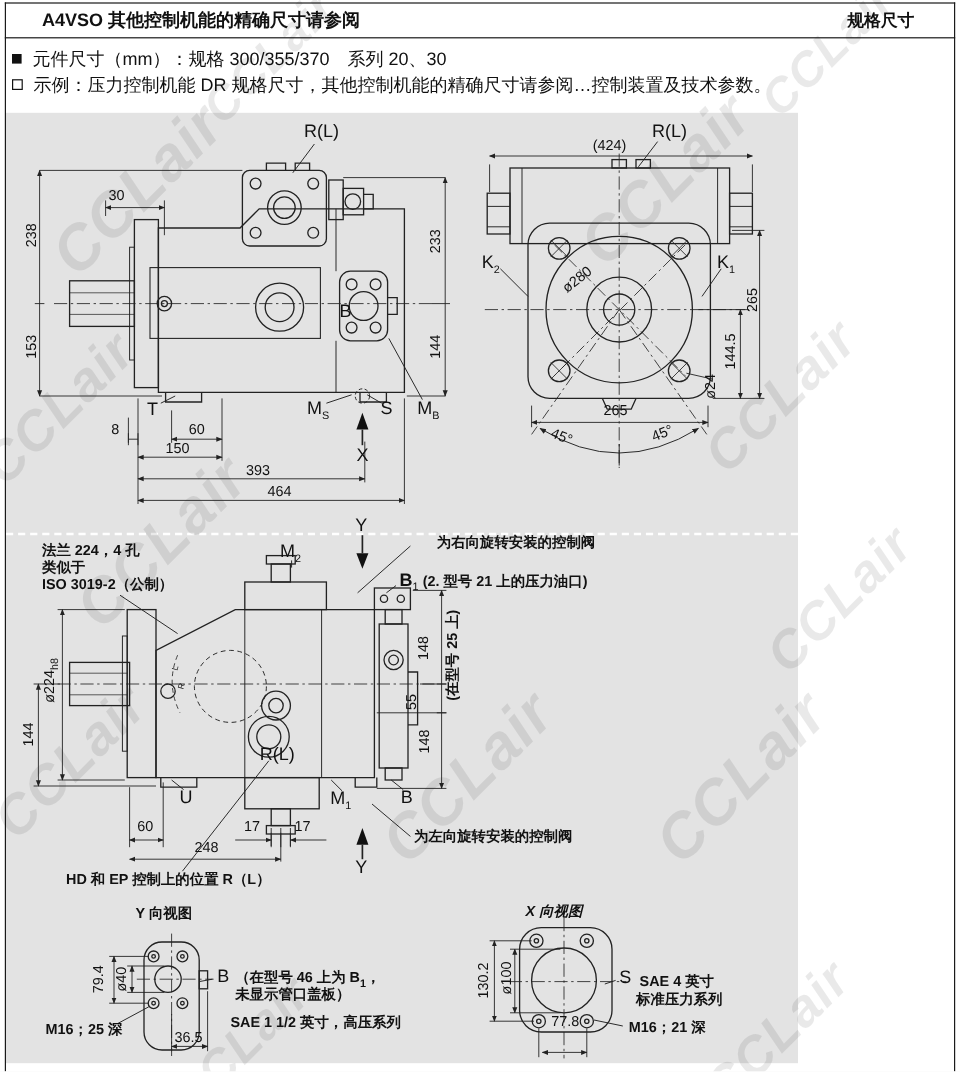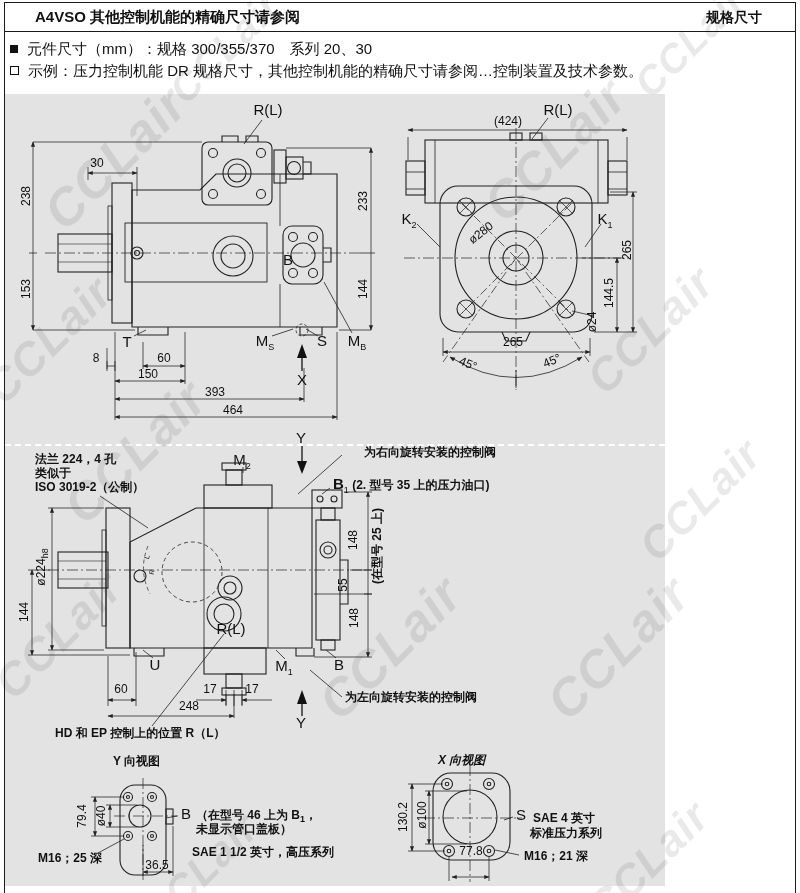--- a/index.html
+++ b/index.html
@@ -304,35 +304,35 @@
       <span class="lbl " style="left: 592px; top: 322px; transform: translate(-50%, -50%) rotate(-90deg);">ø24</span>
       <span class="lbl " style="left: 513px; top: 342px; transform: translate(-50%, -50%);">265</span>
       <span class="lbl " style="left: 468px; top: 364px; transform: translate(-50%, -50%) rotate(22deg);">45°</span>
       <span class="lbl " style="left: 552px; top: 361px; transform: translate(-50%, -50%) rotate(-22deg);">45°</span>
       <span class="lbl cn" style="left: 35px; top: 459px; transform: translate(0px, -50%);">法兰 224，4 孔</span>
       <span class="lbl cn" style="left: 35px; top: 473px; transform: translate(0px, -50%);">类似于</span>
       <span class="lbl cn" style="left: 35px; top: 487px; transform: translate(0px, -50%);">ISO 3019-2（公制）</span>
       <span class="lbl big" style="left: 242px; top: 460px; transform: translate(-50%, -50%);"><span class="b0">M</span><sub>2</sub></span>
       <span class="lbl big" style="left: 301px; top: 438px; transform: translate(-50%, -50%);">Y</span>
       <span class="lbl cn" style="left: 364px; top: 452px; transform: translate(0px, -50%);">为右向旋转安装的控制阀</span>
-      <span class="lbl mix" style="left: 333px; top: 484px; transform: translate(0px, -50%);"><span class="b0">B</span><sub>1</sub><span class="b2"> (2. 型号 35 上的压力油口)</span></span>
+      <span class="lbl mix" style="left: 333px; top: 484px; transform: translate(0px, -50%);"><span class="b0">B</span><sub>1</sub><span class="b2"> (2. 型号 21 上的压力油口)</span></span>
       <span class="lbl " style="left: 41px; top: 567px; transform: translate(-50%, -50%) rotate(-90deg);"><span class="b0">ø224</span><sub>h8</sub></span>
       <span class="lbl " style="left: 24px; top: 612px; transform: translate(-50%, -50%) rotate(-90deg);">144</span>
       <span class="lbl " style="left: 353px; top: 540px; transform: translate(-50%, -50%) rotate(-90deg);">148</span>
       <span class="lbl cn" style="left: 377px; top: 546px; transform: translate(-50%, -50%) rotate(-90deg);">(在型号 25 上)</span>
       <span class="lbl " style="left: 343px; top: 585px; transform: translate(-50%, -50%) rotate(-90deg);">55</span>
       <span class="lbl " style="left: 354px; top: 618px; transform: translate(-50%, -50%) rotate(-90deg);">148</span>
       <span class="lbl big" style="left: 231px; top: 629px; transform: translate(-50%, -50%);">R(L)</span>
       <span class="lbl big" style="left: 155px; top: 665px; transform: translate(-50%, -50%);">U</span>
       <span class="lbl big" style="left: 284px; top: 666px; transform: translate(-50%, -50%);"><span class="b0">M</span><sub>1</sub></span>
       <span class="lbl big" style="left: 339px; top: 665px; transform: translate(-50%, -50%);">B</span>
       <span class="lbl " style="left: 121px; top: 689px; transform: translate(-50%, -50%);">60</span>
       <span class="lbl " style="left: 210px; top: 689px; transform: translate(-50%, -50%);">17</span>
       <span class="lbl " style="left: 252px; top: 689px; transform: translate(-50%, -50%);">17</span>
-      <span class="lbl " style="left: 172px; top: 706px; transform: translate(-50%, -50%); margin-left: 17px;">248</span>
+      <span class="lbl " style="left: 172px; top: 706px; transform: translate(-50%, -50%);">248</span>
       <span class="lbl cn" style="left: 345px; top: 697px; transform: translate(0px, -50%);">为左向旋转安装的控制阀</span>
       <span class="lbl big" style="left: 301px; top: 723px; transform: translate(-50%, -50%);">Y</span>
       <span class="lbl cn" style="left: 55px; top: 733px; transform: translate(0px, -50%);">HD 和 EP 控制上的位置 R（L）</span>
       <span class="lbl tiny" style="left: 147px; top: 557px; transform: translate(-50%, -50%) rotate(-75deg);">L</span>
       <span class="lbl tiny" style="left: 152px; top: 572px; transform: translate(-50%, -50%) rotate(-75deg);">R</span>
       <span class="lbl cn" style="left: 113px; top: 761px; transform: translate(0px, -50%);">Y 向视图</span>
       <span class="lbl " style="left: 82px; top: 816px; transform: translate(-50%, -50%) rotate(-90deg);">79.4</span>
       <span class="lbl " style="left: 101px; top: 816px; transform: translate(-50%, -50%) rotate(-90deg);">ø40</span>
       <span class="lbl cn" style="left: 38px; top: 858px; transform: translate(0px, -50%);">M16；25 深</span>
       <span class="lbl " style="left: 157px; top: 865px; transform: translate(-50%, -50%);">36.5</span>

